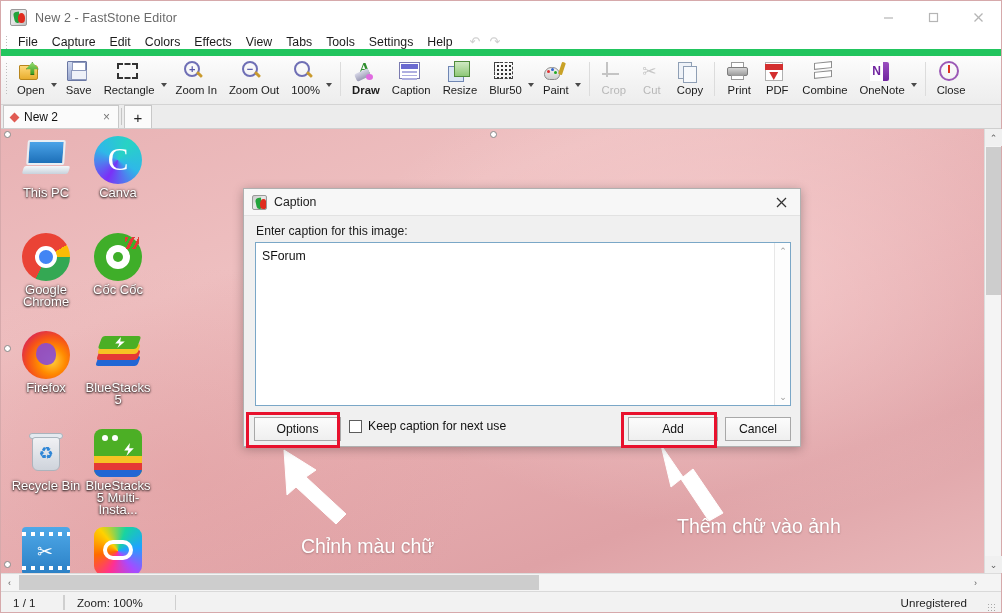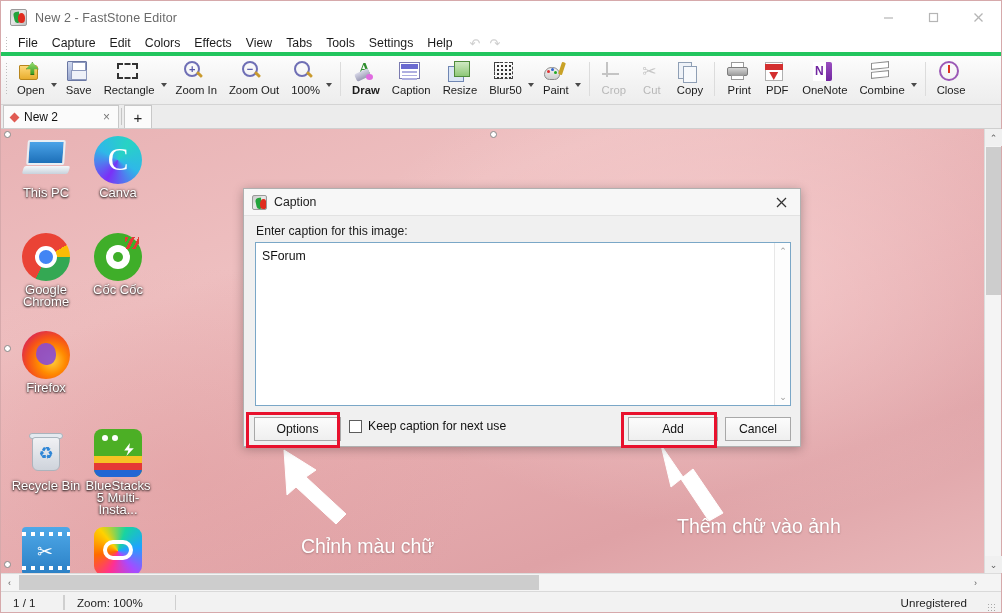--- a/index.html
+++ b/index.html
@@ -52,21 +52,21 @@
     width: 45px; height: 32px; display: flex; align-items: center; justify-content: center;
     color: #b5b5b5; font-size: 13px; background: transparent;
   }
   .winbtn svg { display:block; }
 
   
   #menubar {
     position: absolute; left: 0; top: 33px; width: 1000px; height: 22px;
     background: #ffffff;
     display: flex; align-items: center;
-    border-bottom: 4px solid #22c55e;
+    border-bottom: 7px solid #22c55e;
   }
   .grip {
     width: 3px; height: 14px; margin-left: 4px; margin-right: 3px;
     background-image: radial-gradient(#bdbdbd 42%, transparent 45%);
     background-size: 3px 3px;
   }
   .menu-item {
     font-size: 12.3px; color: #1c1c1c;
     padding: 2px 7px; white-space: nowrap;
   }
@@ -612,33 +612,33 @@
 
     <div class="tb-item wide">
       <div class="tb-icon">
           <div class="ic-pdf"></div>
         </div>
       <div class="tb-label">PDF</div>
     </div>
 
     <div class="tb-item wide">
       <div class="tb-icon">
-          <div class="ic-onenote"></div>
-        </div>
-      <div class="tb-label">OneNote</div>
-    </div>
-
-    <div class="tb-item wide">
-      <div class="tb-icon">
         <div class="ic-combine">
             <div class="s1"></div>
             <div class="s2"></div>
           </div>
       </div>
       <div class="tb-label">Combine</div>
+    </div>
+
+    <div class="tb-item wide">
+      <div class="tb-icon">
+          <div class="ic-onenote"></div>
+        </div>
+      <div class="tb-label">OneNote</div>
     </div>
     <div class="tb-drop">
         <div class="tb-arrow" style="margin-top:0"></div>
       </div>
 
     <div class="tb-sep"></div>
 
     <div class="tb-item wide">
       <div class="tb-icon">
           <div class="ic-close-tb"></div>
@@ -683,20 +683,30 @@
     <div class="dicon" style="left:80px; top:104px;">
       <div class="glyph g-coccoc">
           <div class="ray"></div>
         </div>
       <div class="dlabel">Cốc Cốc</div>
     </div>
 
     <div class="dicon" style="left:8px;  top:202px;">
       <div class="glyph g-firefox"></div>
       <div class="dlabel">Firefox</div>
+    </div>
+    <div class="dicon" style="left:80px; top:202px;">
+      <div class="glyph g-bs">
+        <div class="c1"></div>
+          <div class="c2"></div>
+          <div class="c3"></div>
+          <div class="c4"></div>
+          <div class="bolt"></div>
+      </div>
+      <div class="dlabel">BlueStacks 5</div>
     </div>
 
     <div class="dicon" style="left:8px;  top:300px;">
       <div class="glyph g-bin">
         <div class="lid"></div>
           <div class="can"></div>
           <div class="rec">♻</div>
       </div>
       <div class="dlabel">Recycle Bin</div>
     </div>

